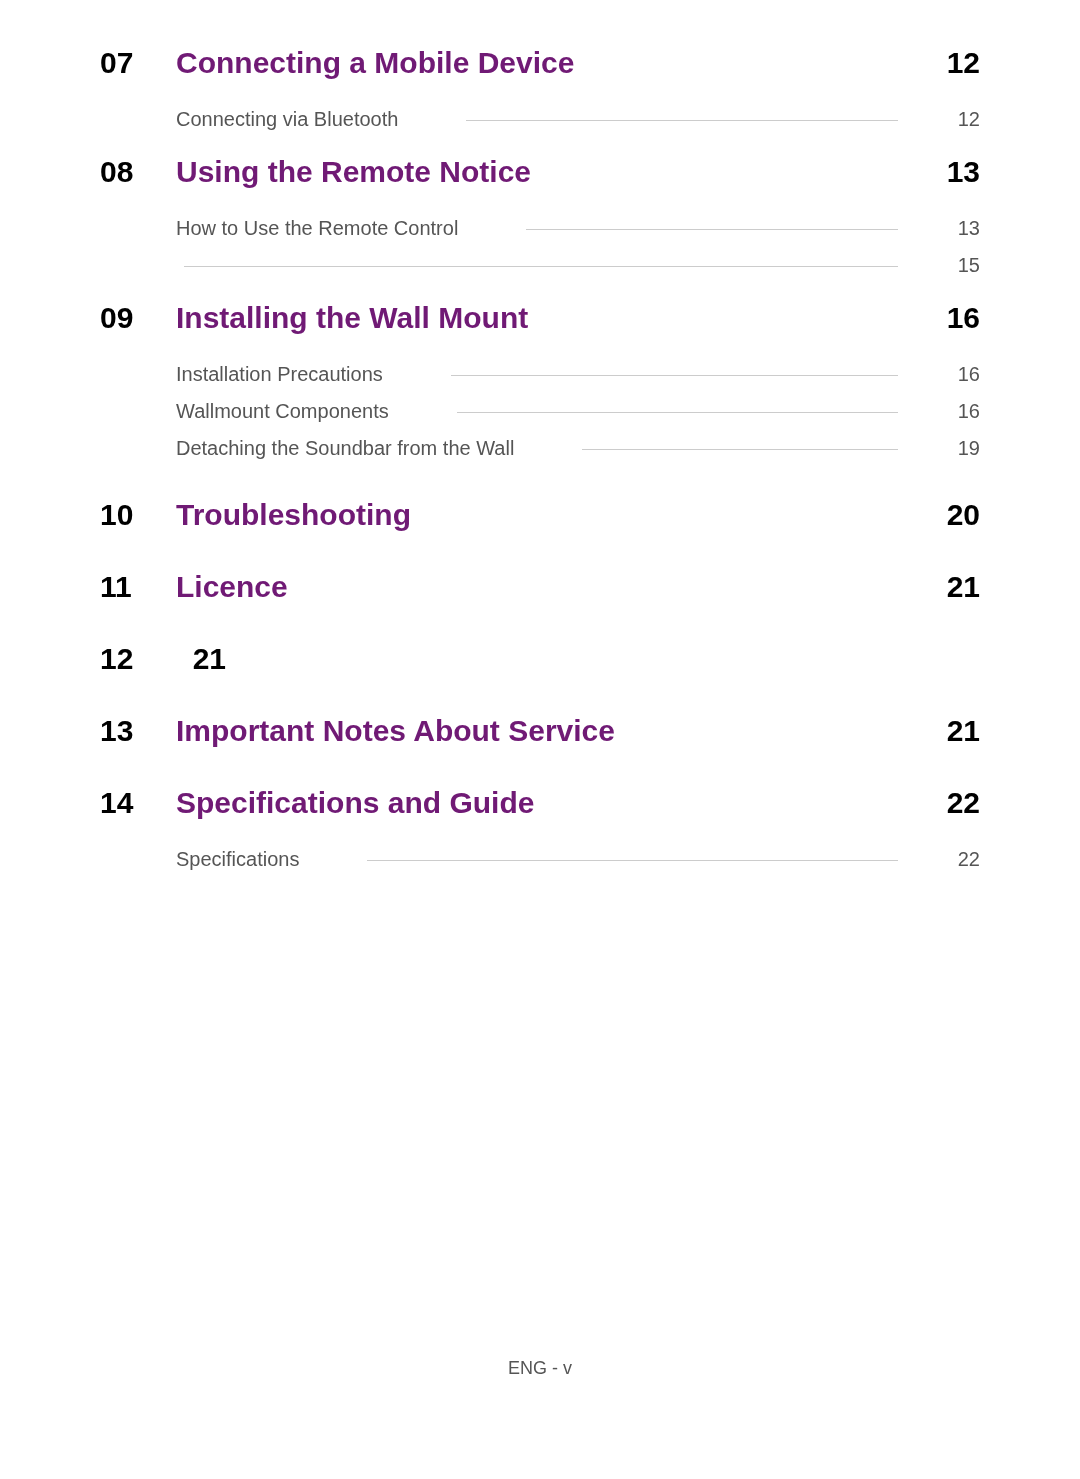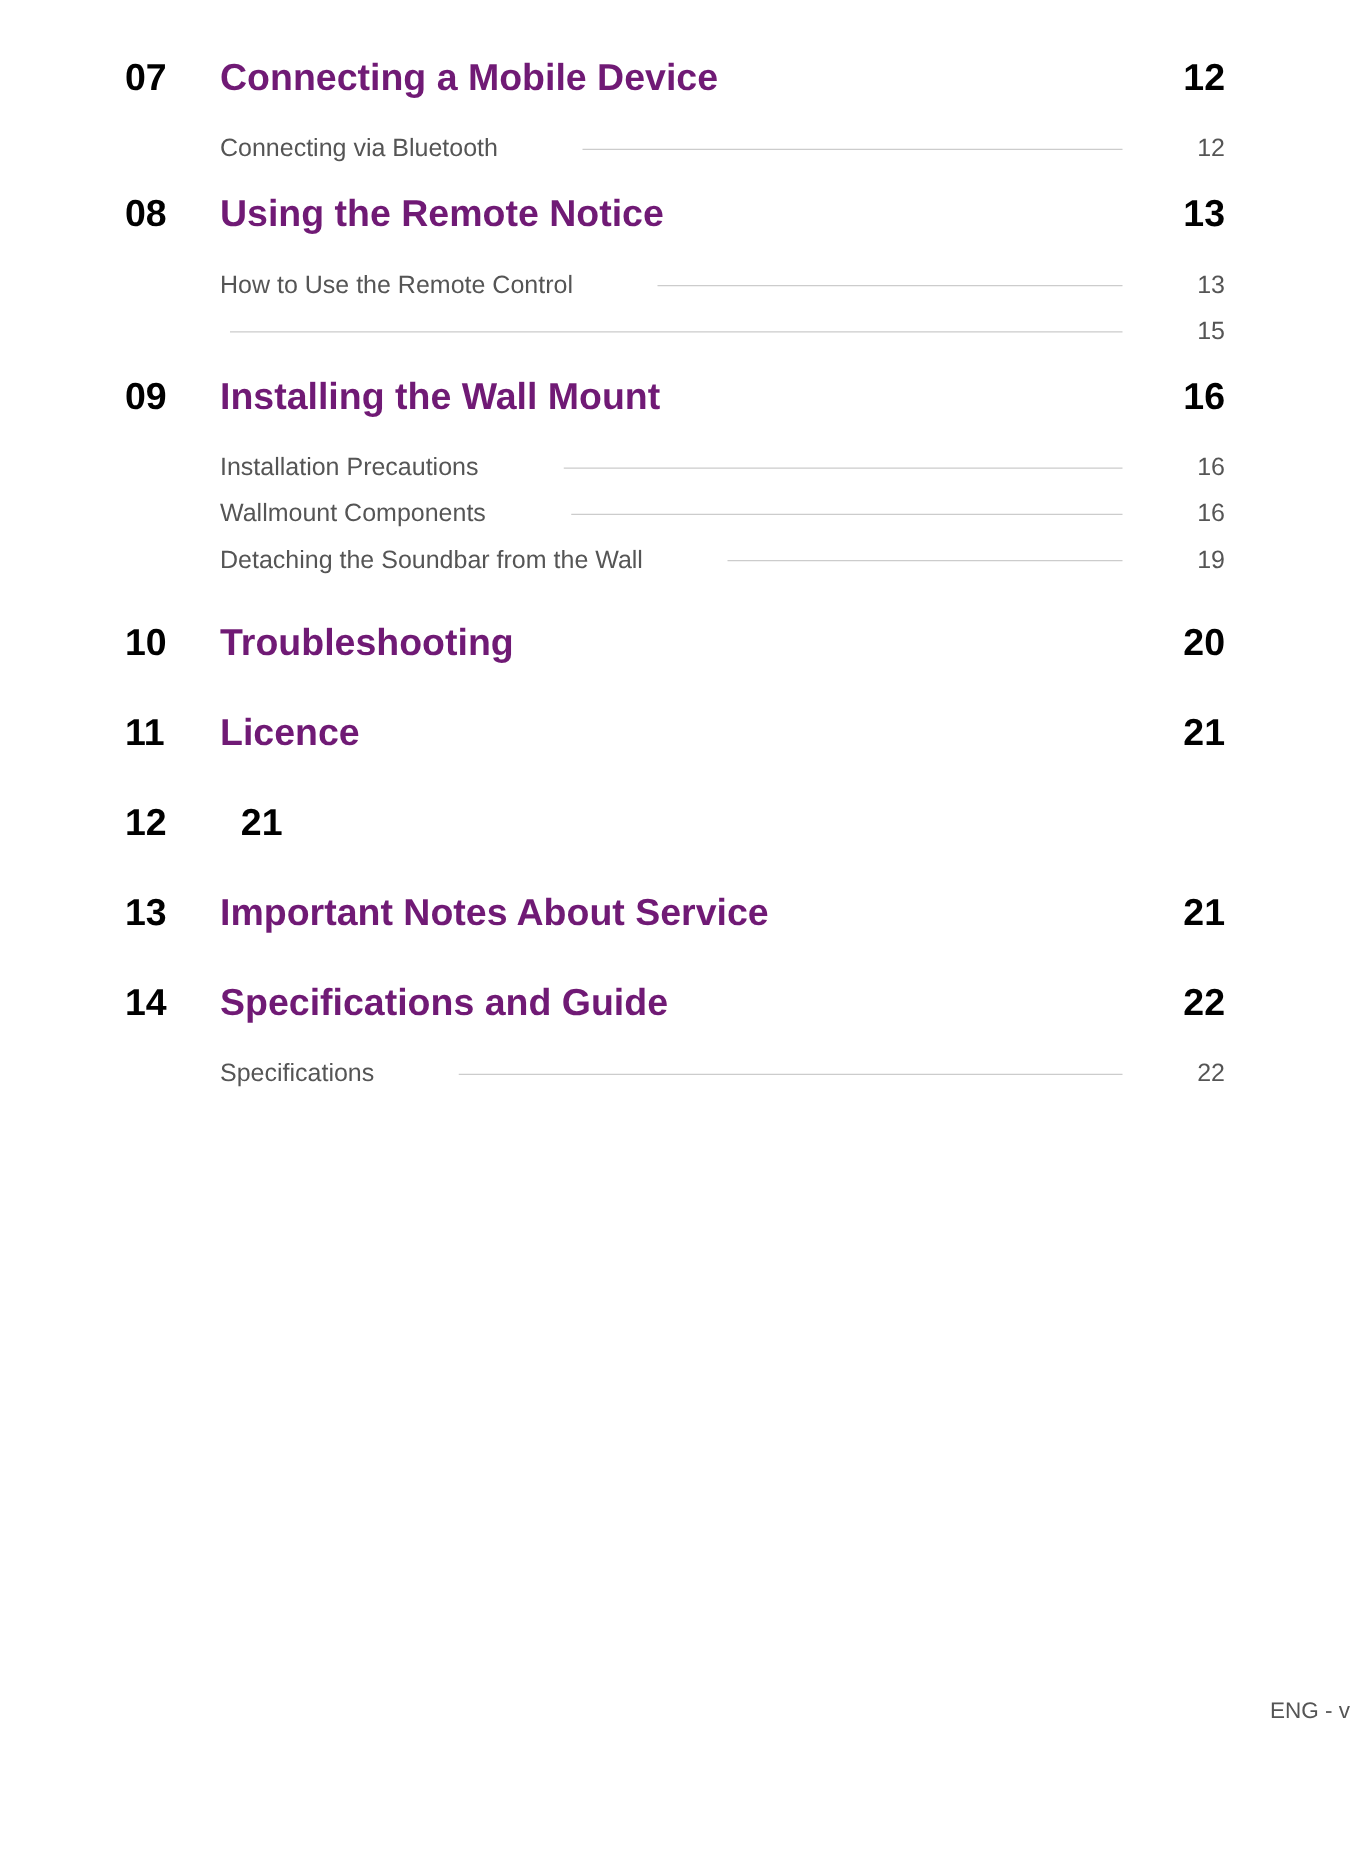--- a/index.html
+++ b/index.html
@@ -96,21 +96,21 @@
       background: #ffffff;
       position: relative;
       z-index: 2;
     }
     
     .footer {
       position: absolute;
       bottom: 100px;
       left: 0;
       right: 0;
-      text-align: right;
+      text-align: center;
       font-size: 18px;
       color: #555555;
     }
     
     .section-gap {
       margin-top: 38px;
     }
   </style>
 </head>
 <body>

